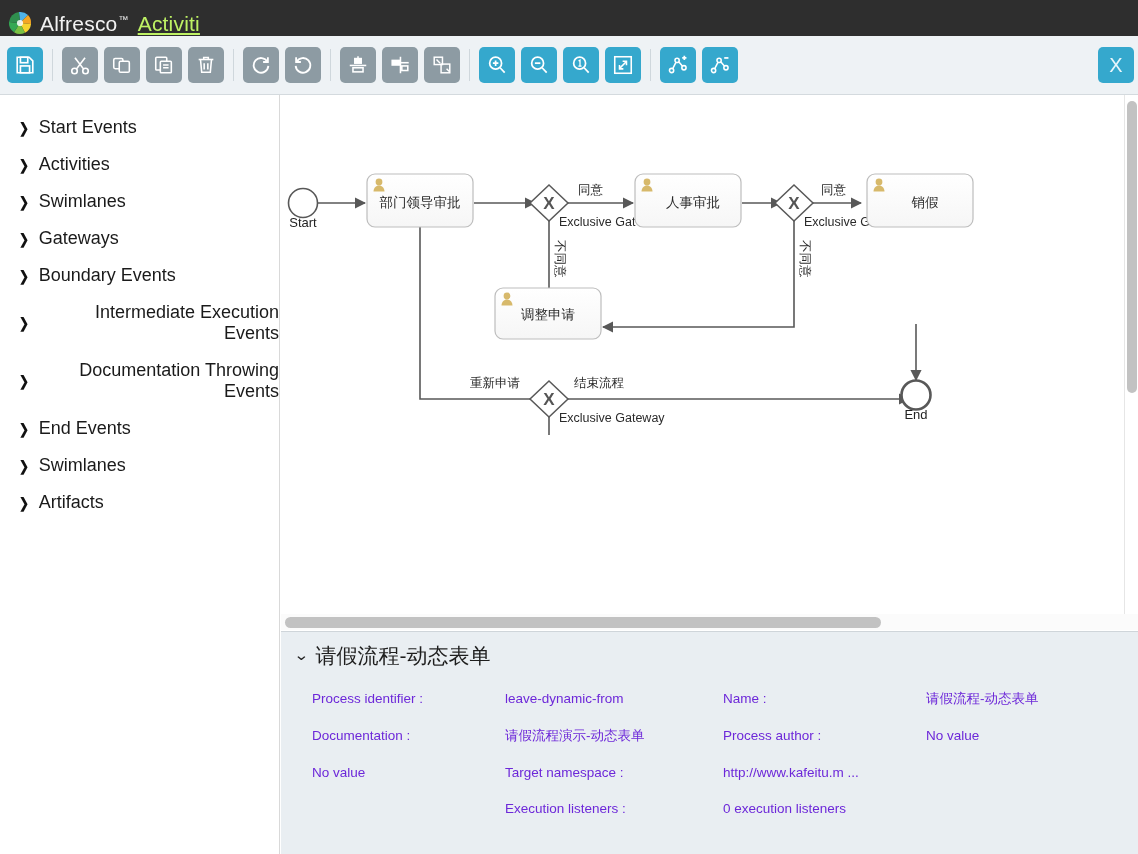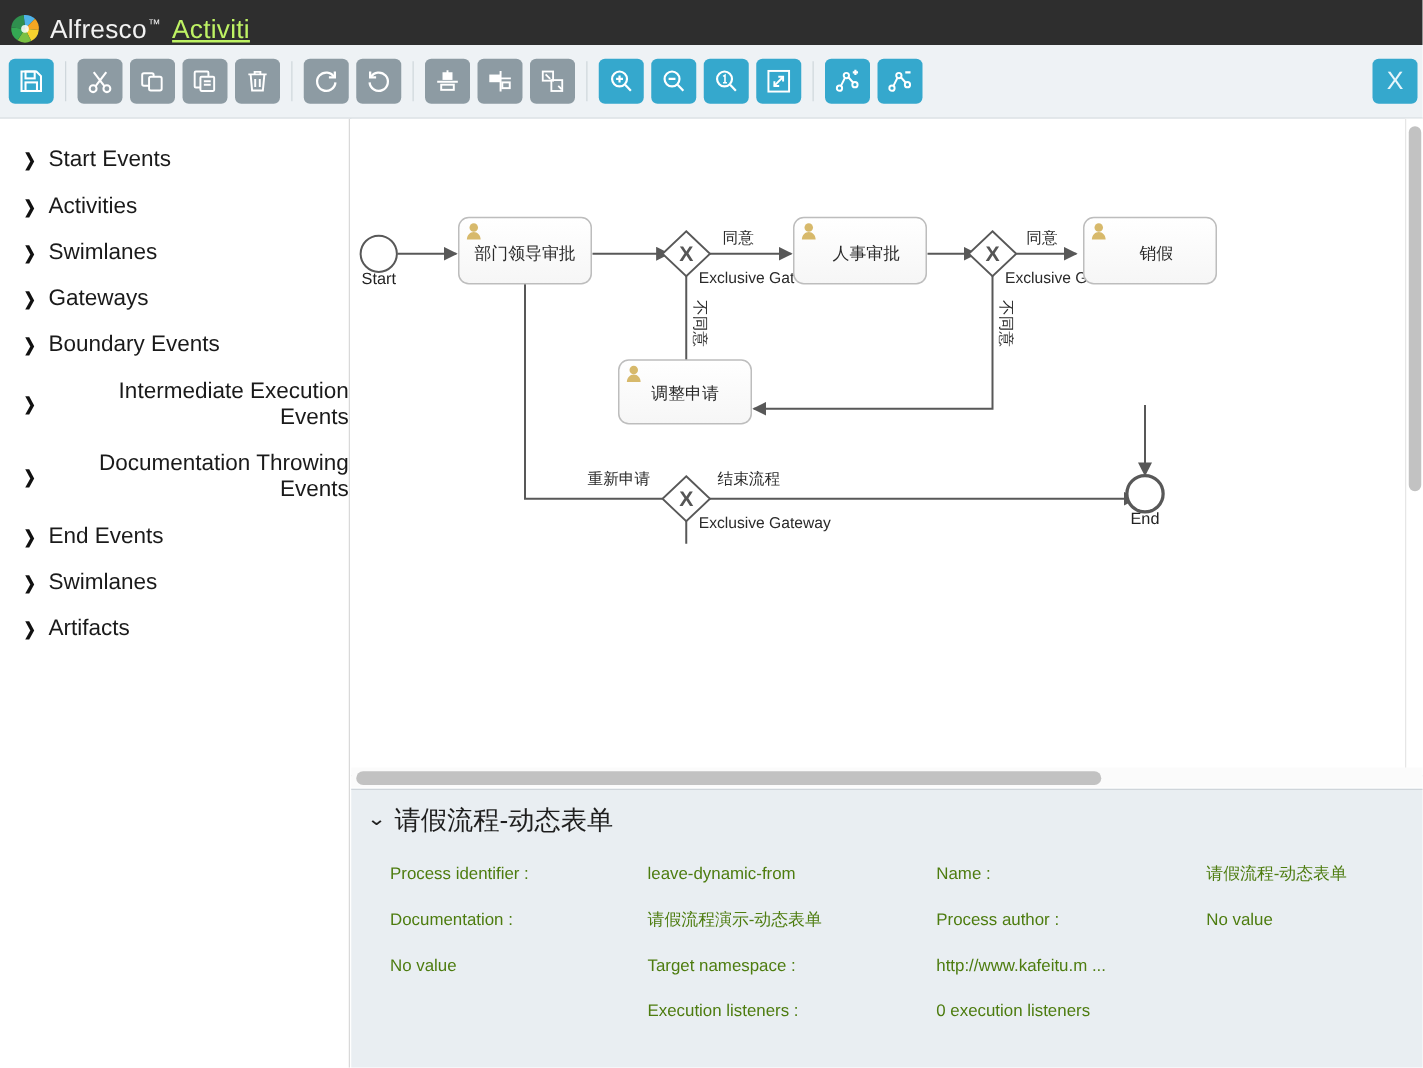--- a/index.html
+++ b/index.html
@@ -131,24 +131,24 @@
     cursor: pointer;
   }
   #props-caret {
     font-size: 15px; color: #222; margin-right: 8px;
     transform: scaleX(1.25) translateY(-1px);
   }
   #props-title { font-size: 21px; color: #1e1e1e; }
   #props-grid {
     display: grid;
     grid-template-columns: 190px 215px 200px 230px;
-    column-gap: 16px;
+    column-gap: 3px;
     padding: 12px 16px 0 31px;
     font-size: 13.5px;
-    color: #4d7c0f;
+    color: #6d28d9;
   }
   .prop-label { padding: 0 0 19px 0; line-height: 1.32; }
   .prop-value { padding: 0 0 19px 0; line-height: 1.32; }
   .prop-empty { padding-bottom: 19px; }
 
   
   .dg-label { font-family: "Liberation Sans", sans-serif; }
 </style>
 </head>
 <body>

